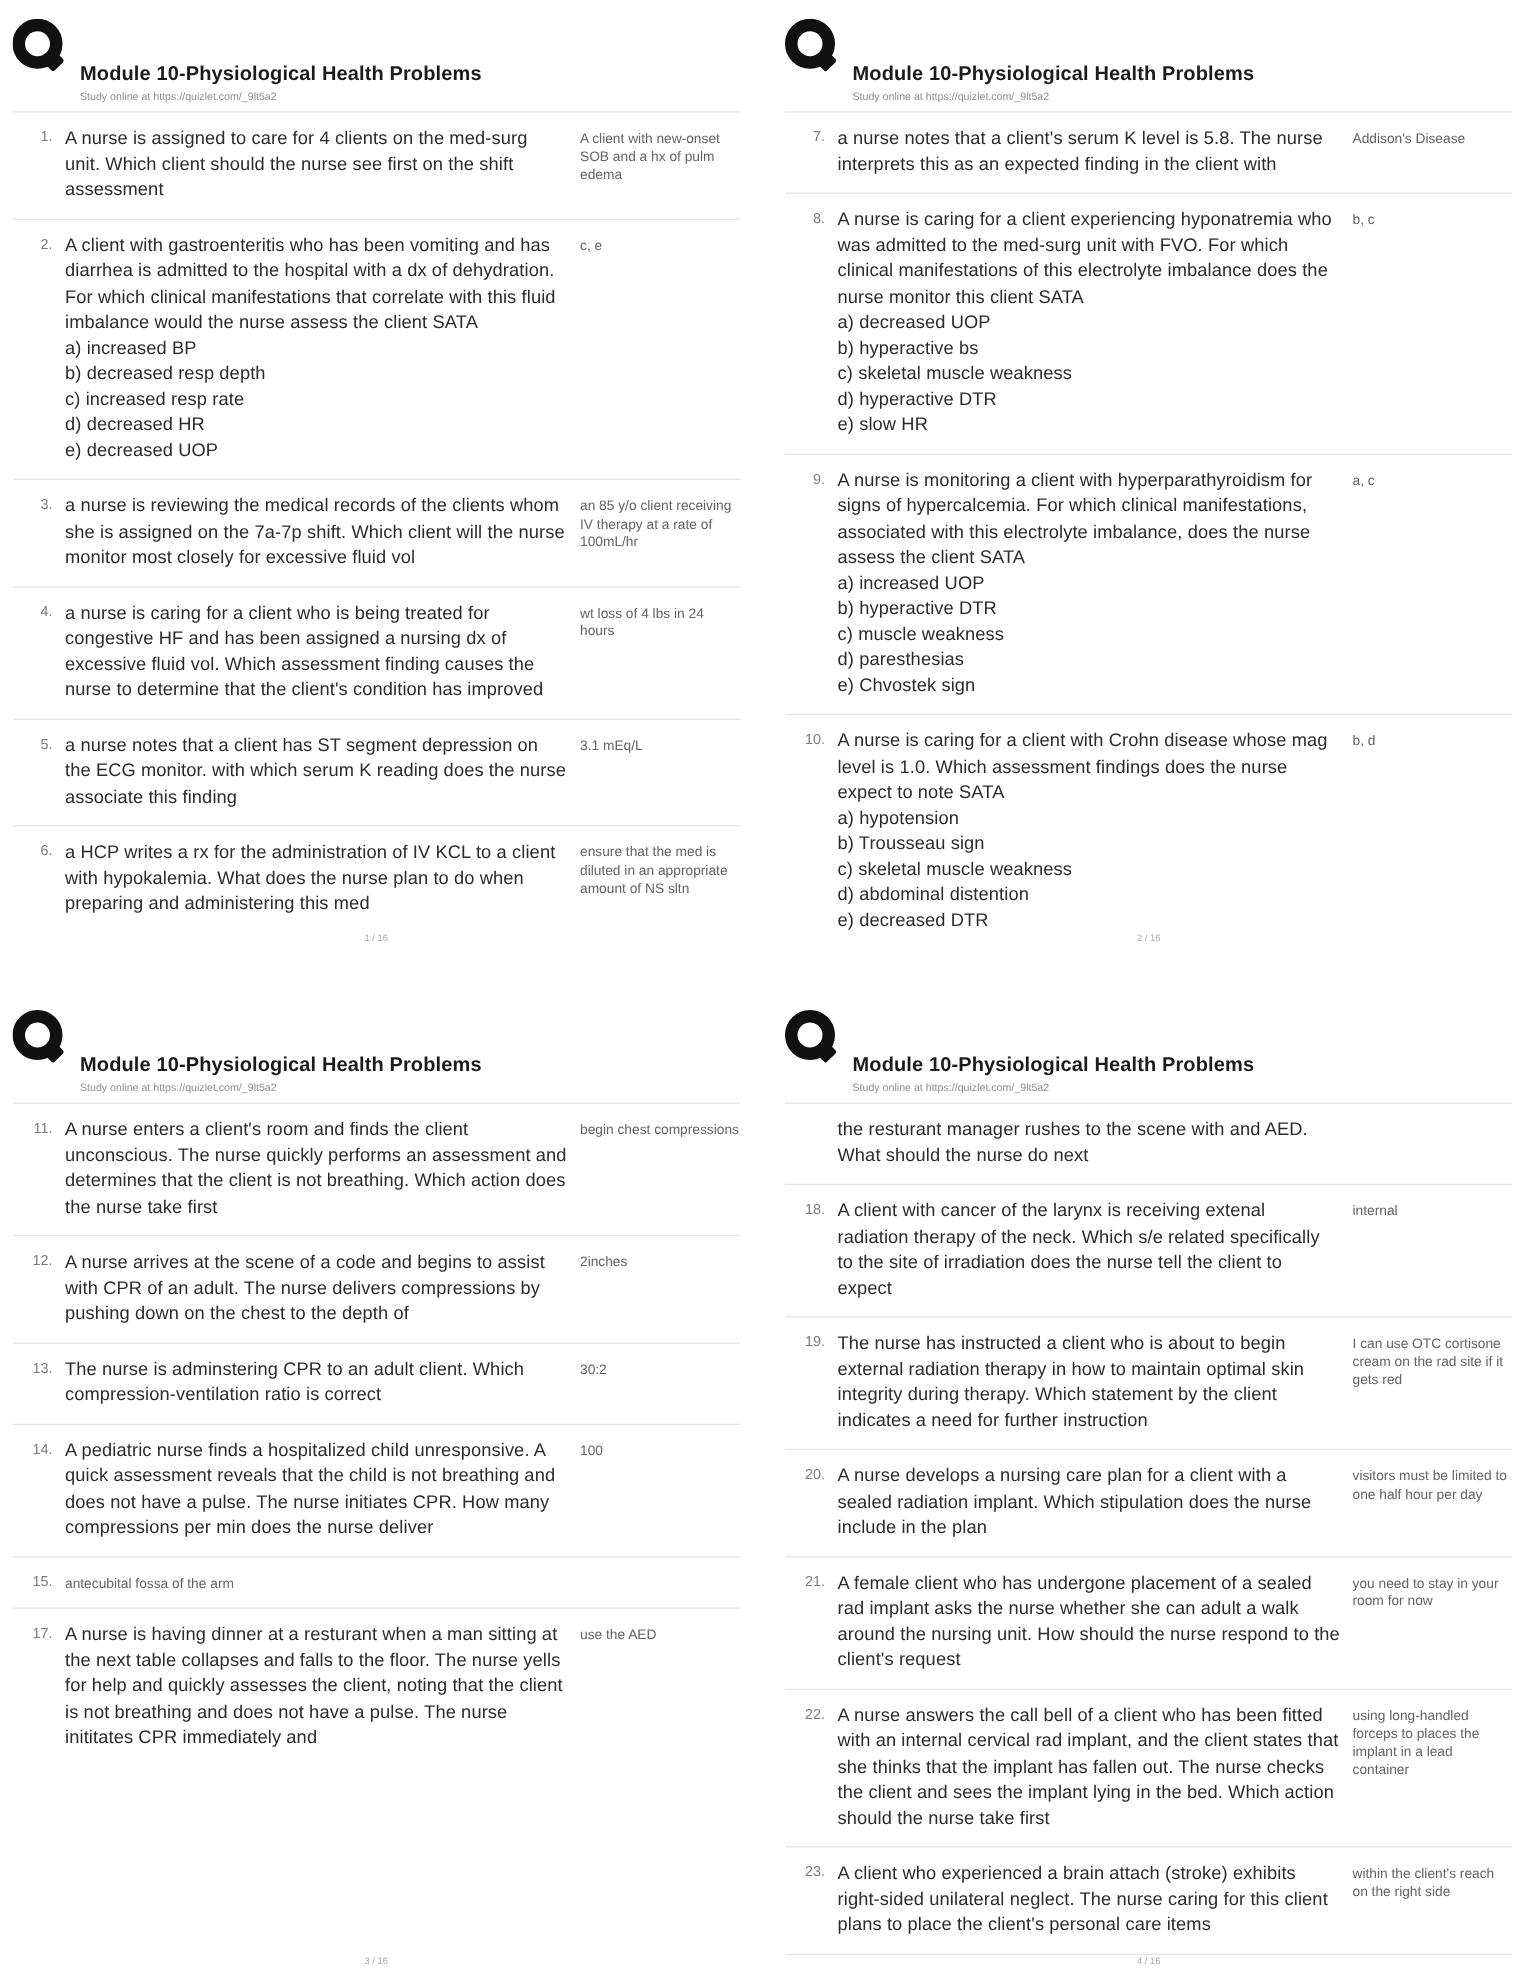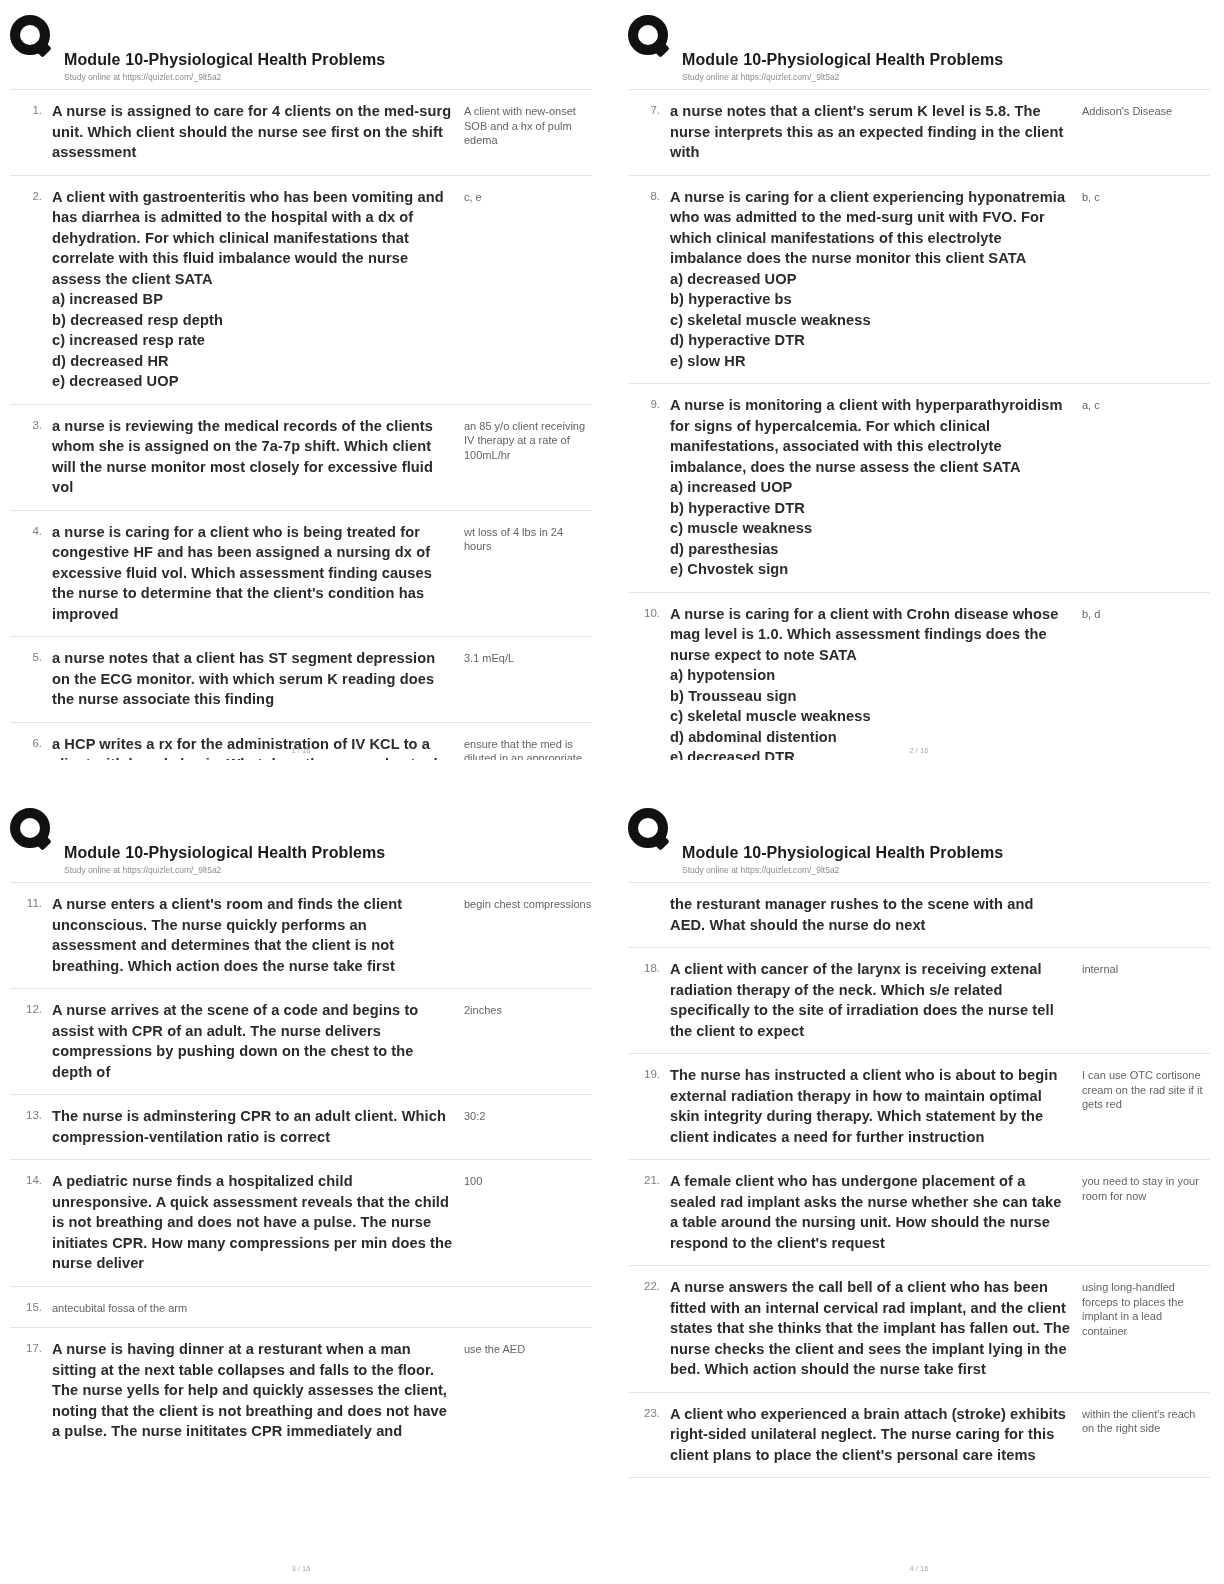--- a/index.html
+++ b/index.html
@@ -49,21 +49,21 @@
     column-gap:8px;
     padding:11px 0 12px 0;
     border-bottom:1px solid #e4e4e4;
   }
   .quadrant:not(.keep-last) .items .item:last-child { border-bottom:none; }
   .num {
     font-size:11.5px; color:#7d7d7d; text-align:right; padding-top:3px;
     padding-right:2px;
   }
   .question {
-    font-size:14.6px; font-weight:bold; color:#2b2b2b;
+    font-size:14.6px; font-weight:normal; color:#2b2b2b;
     line-height:20.5px; white-space:pre-line;
     padding-right:2px; letter-spacing:.1px;
   }
   .answer {
     font-size:11px; color:#636363; line-height:14.5px; padding-top:3px;
   }
   .quad-footer {
     position:absolute; left:0; right:0; bottom:5px;
     text-align:center; font-size:7.5px; color:#a8a8a8;
   }
@@ -239,22 +239,27 @@
         <div class="num">18.</div>
         <div class="question">A client with cancer of the larynx is receiving extenal radiation therapy of the neck. Which s/e related specifically to the site of irradiation does the nurse tell the client to expect</div>
         <div class="answer">internal</div>
       </div>
       <div class="item">
         <div class="num">19.</div>
         <div class="question">The nurse has instructed a client who is about to begin external radiation therapy in how to maintain optimal skin integrity during therapy. Which statement by the client indicates a need for further instruction</div>
         <div class="answer">I can use OTC cortisone cream on the rad site if it gets red</div>
       </div>
       <div class="item">
+        <div class="num">20.</div>
+        <div class="question">A nurse develops a nursing care plan for a client with a sealed radiation implant. Which stipulation does the nurse include in the plan</div>
+        <div class="answer">visitors must be limited to one half hour per day</div>
+      </div>
+      <div class="item">
         <div class="num">21.</div>
-        <div class="question">A female client who has undergone placement of a sealed rad implant asks the nurse whether she can take a table around the nursing unit. How should the nurse respond to the client's request</div>
+        <div class="question">A female client who has undergone placement of a sealed rad implant asks the nurse whether she can adult a walk around the nursing unit. How should the nurse respond to the client's request</div>
         <div class="answer">you need to stay in your room for now</div>
       </div>
       <div class="item">
         <div class="num">22.</div>
         <div class="question">A nurse answers the call bell of a client who has been fitted with an internal cervical rad implant, and the client states that she thinks that the implant has fallen out. The nurse checks the client and sees the implant lying in the bed. Which action should the nurse take first</div>
         <div class="answer">using long-handled forceps to places the implant in a lead container</div>
       </div>
       <div class="item">
         <div class="num">23.</div>
         <div class="question">A client who experienced a brain attach (stroke) exhibits right-sided unilateral neglect. The nurse caring for this client plans to place the client's personal care items</div>

